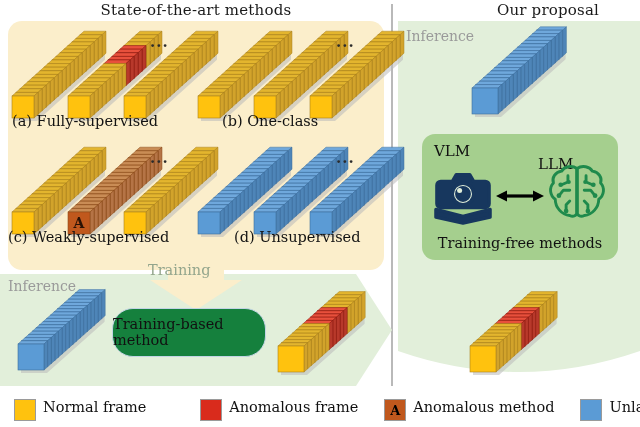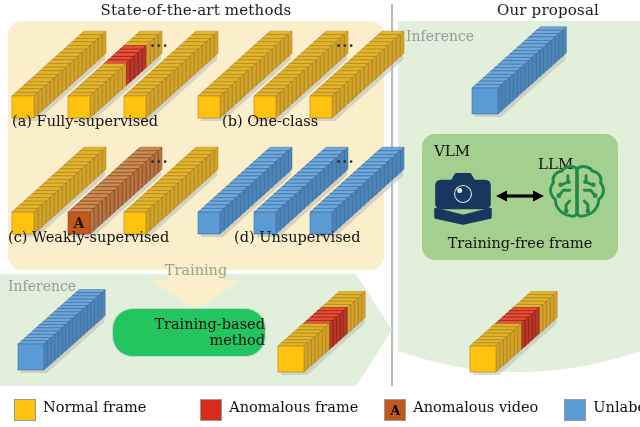--- a/index.html
+++ b/index.html
@@ -25,27 +25,27 @@
   
   #train-panel{position:absolute;left:0px;top:274px;width:392px;height:112px;}
   #ours-panel{position:absolute;left:398px;top:21px;width:242px;height:365px;}
 
   
   #llmbox{position:absolute;left:422px;top:134px;width:196px;height:126px;
           background:#a5cf8e;border-radius:13px;}
 
   
   #tbm-box{position:absolute;left:112px;top:308px;width:152px;height:47px;
-           background:#22c55e;border:1.3px solid #c2d4e4;border-radius:21px;
+           background:#15803d;border:1.3px solid #c2d4e4;border-radius:21px;
            display:flex;align-items:center;justify-content:center;
-           text-align:right;line-height:1.08;font-size:14.5px;color:#111;}
+           text-align:left;line-height:1.08;font-size:14.5px;color:#111;}
 
   
   #train-arrow-label{position:absolute;left:148px;top:262px;width:96px;
-           text-align:center;font-size:14.5px;color:#93a58c;white-space:nowrap;}
+           text-align:left;font-size:14.5px;color:#93a58c;white-space:nowrap;}
 
   
   .inference-lab{position:absolute;font-size:14px;color:#9a9a9a;white-space:nowrap;}
   #inf-left{left:8px;top:278px;}
   #inf-right{left:406px;top:28px;}
 
   
   .caption{position:absolute;font-size:14.5px;color:#121212;white-space:nowrap;}
   #cap-a{left:12px;top:113px;}
   #cap-b{left:222px;top:113px;}
@@ -1026,21 +1026,21 @@
         <circle cx="12" cy="36" r="2.6"></circle>
       <circle cx="20" cy="53" r="2.6"></circle>
         <circle cx="50" cy="24" r="2.6"></circle>
       <circle cx="52" cy="36" r="2.6"></circle>
         <circle cx="44" cy="53" r="2.6"></circle>
       <circle cx="23" cy="21" r="2.2"></circle>
         <circle cx="41" cy="21" r="2.2"></circle>
     </g>
   </svg>
 
-  <div class="modlabel" id="lab-tf">Training-free frame</div>
+  <div class="modlabel" id="lab-tf">Training-free methods</div>
 
   <svg style="position:absolute;left:468px;top:296px;" width="104" height="82" viewBox="0 0 104 82">
     <g id="pout">
         <path d="M5,53 l26,0 l57.6,-51.2 l0,26
                        l-57.6,51.2 l-26,0 Z" fill="#b9b9b9" opacity=".55"></path>
         <path d="M59.6,-1.2000000000000028 l26,0 l3.6,-3.2 l-26,0 Z" fill="#E3B52E" stroke="#a8811f" stroke-width=".5"></path>
         <path d="M85.6,-1.2000000000000028 l3.6,-3.2 l0,26 l-3.6,3.2 Z" fill="#D2A32B" stroke="#a8811f" stroke-width=".5"></path>
         <rect x="59.6" y="-1.2000000000000028" width="26" height="26" fill="#D2A32B" stroke="#a8811f" stroke-width=".6"></rect>
         <path d="M56,2 l26,0 l3.6,-3.2 l-26,0 Z" fill="#E3B52E" stroke="#a8811f" stroke-width=".5"></path>
         <path d="M82,2 l3.6,-3.2 l0,26 l-3.6,3.2 Z" fill="#D2A32B" stroke="#a8811f" stroke-width=".5"></path>
@@ -1097,21 +1097,21 @@
     <div class="leg-item" style="margin-left:14px;">
       <span class="leg-sw" style="background: rgb(255, 194, 14);"></span>
       <span class="leg-tx">Normal frame</span>
     </div>
     <div class="leg-item" style="margin-left:26px;padding-left:28px;">
       <span class="leg-sw" style="background: rgb(217, 43, 28);"></span>
       <span class="leg-tx">Anomalous frame</span>
     </div>
     <div class="leg-item" style="margin-left:26px;">
       <span class="leg-sw" style="background: rgb(192, 88, 29);">A</span>
-      <span class="leg-tx">Anomalous video</span>
+      <span class="leg-tx">Anomalous method</span>
     </div>
     <div class="leg-item" style="margin-left:26px;">
       <span class="leg-sw" style="background: rgb(91, 155, 213);"></span>
       <span class="leg-tx">Unlabeled video</span>
     </div>
   </div>
 
 </div>
 
 </body></html>

